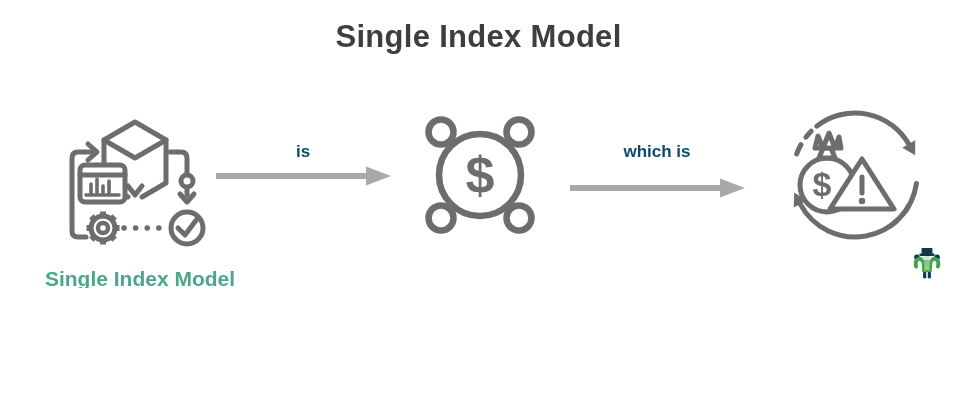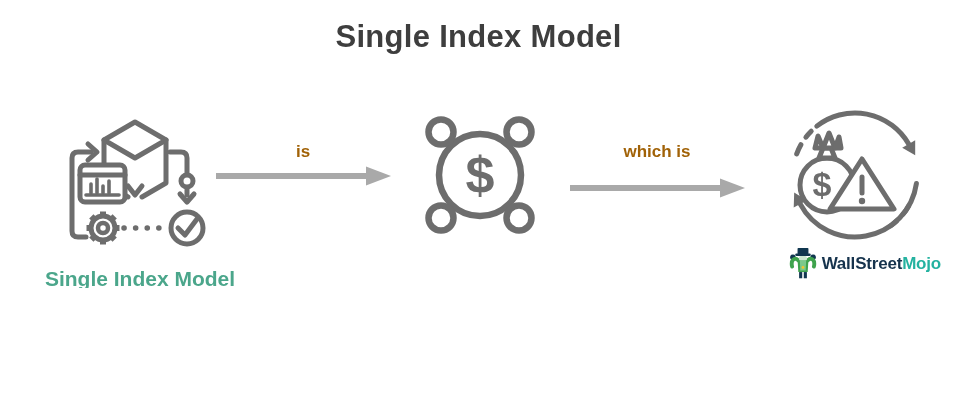--- a/index.html
+++ b/index.html
@@ -11,21 +11,21 @@
   #step1{left:20px;width:240px;}
   #step2{left:360px;width:240px;}
   #step3{left:723px;width:240px;}
   .icon-wrap{height:160px;width:160px;}
   #step3 .icon-wrap{transform:translateX(12px);}
   .step-label{margin-top:10px;font-size:21px;font-weight:700;color:#4BA68B;
               text-align:center;line-height:1.3;white-space:pre-line;}
   .connector{position:absolute;top:141px;display:flex;flex-direction:column;align-items:center;}
   #conn1{left:213px;width:180px;}
   #conn2{left:563px;width:188px;gap:12px;}
-  .connector-label{font-size:17px;font-weight:700;color:#a16207;height:21px;line-height:21px;}
+  .connector-label{font-size:17px;font-weight:700;color:#0c4a6e;height:21px;line-height:21px;}
   .connector-arrow{margin-top:3px;}
   .logo{position:absolute;right:16px;bottom:8px;display:flex;align-items:center;gap:5px;}
   .logo-text{font-size:17px;font-weight:700;letter-spacing:-0.2px;}
   .logo-primary{color:#16334D;}
   .logo-accent{color:#24B2A0;}
 </style>
 </head>
 <body>
 
 <div class="canvas">
@@ -154,18 +154,15 @@
       <path d="M 32,25 C 34,17 29,12 24,17" stroke="#3FA34D" stroke-width="5" fill="none" stroke-linecap="round"></path>
       <rect x="11" y="1" width="14" height="8" rx="1" fill="#10364F"></rect>
       <rect x="8" y="8" width="20" height="3.5" rx="1.7" fill="#10364F"></rect>
       <rect x="13" y="11.5" width="10" height="6" rx="2" fill="#CDE8D2"></rect>
       <path d="M 11,17 L 25,17 L 24,32 L 12,32 Z" fill="#3FA34D"></path>
       <path d="M 14,17 L 22,17 L 21.5,30 L 14.5,30 Z" fill="#7CC98B"></path>
       <circle cx="18" cy="26" r="1.8" fill="#F4C430"></circle>
       <rect x="13" y="32" width="4" height="8" fill="#10364F"></rect>
       <rect x="19" y="32" width="4" height="8" fill="#10364F"></rect>
     </svg>
-    <div class="logo-text">
-      <span class="logo-primary">WallStreet</span><span class="logo-accent">Mojo</span>
-    </div>
   </div>
 
 </div>
 
 </body></html>

